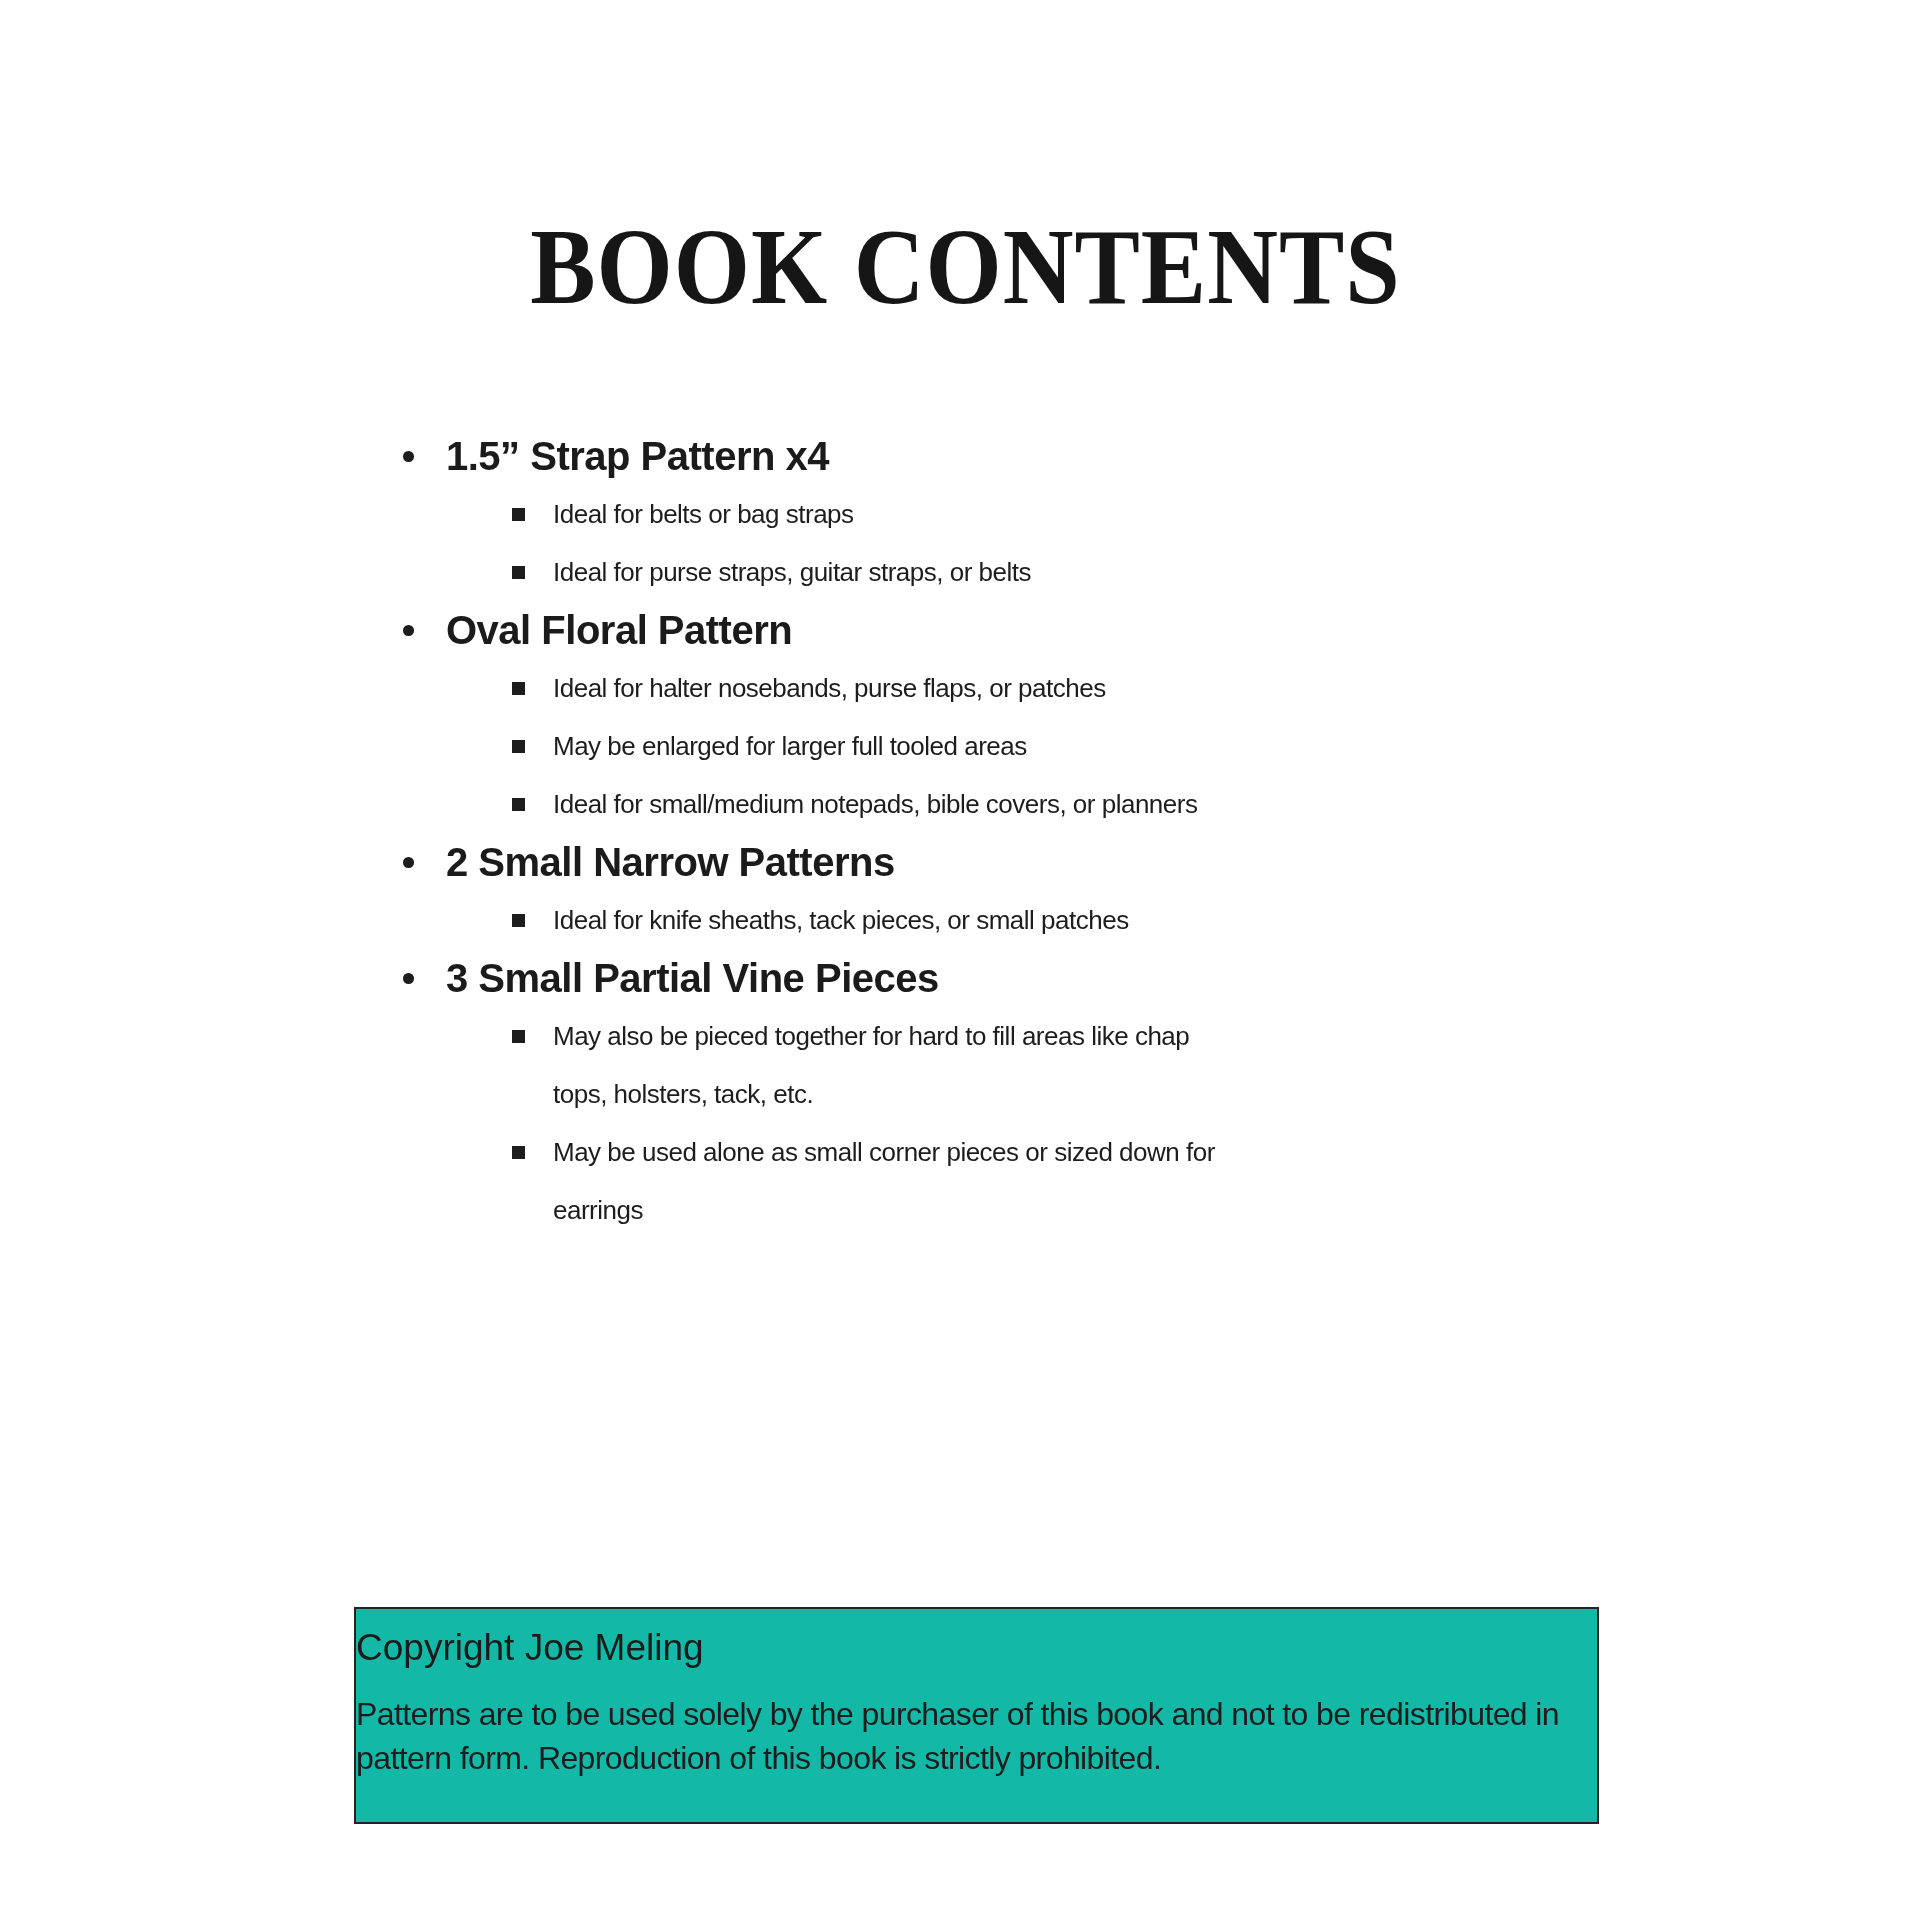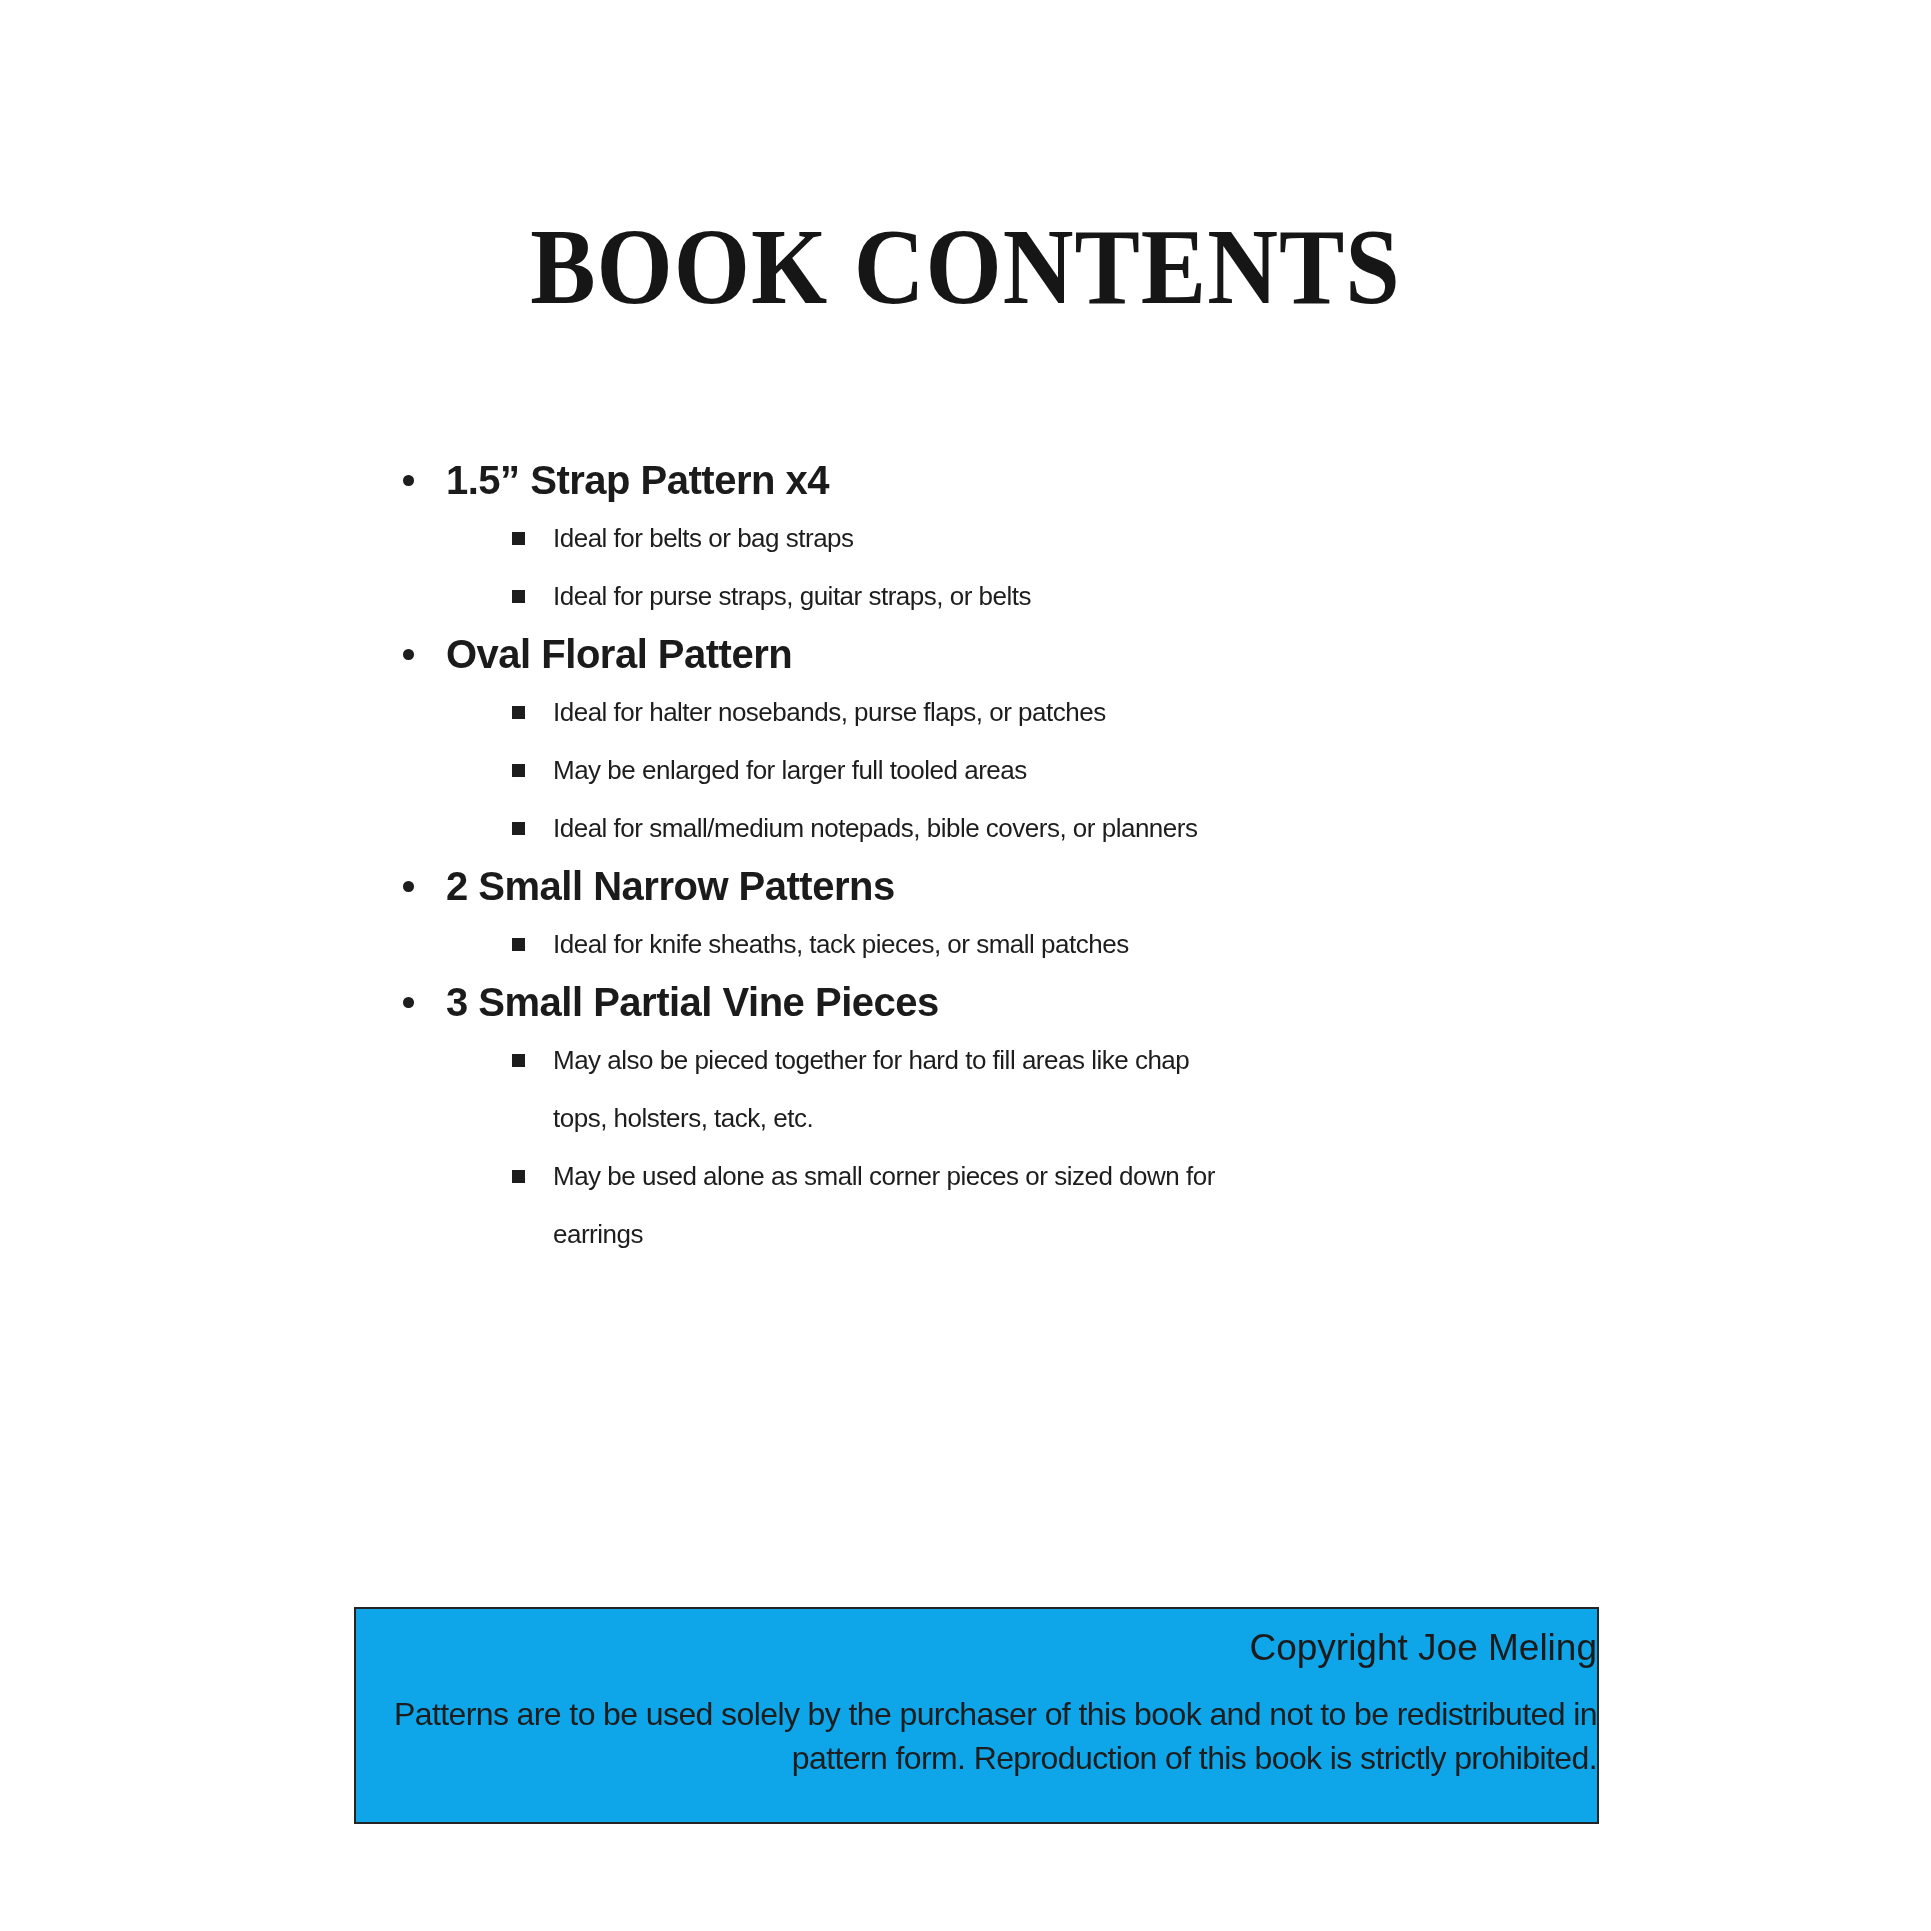--- a/index.html
+++ b/index.html
@@ -23,21 +23,21 @@
     font-family: "Liberation Serif", "DejaVu Serif", serif;
     font-weight: 700;
     font-size: 98px;
     letter-spacing: 1px;
     color: #161616;
     transform: scaleY(1.1);
     transform-origin: center top;
     white-space: nowrap;
   }
   .toc {
-    position: absolute; top: 451px; left: 0;
+    position: absolute; top: 427px; left: 0;
     width: 1684px;
     list-style: none;
   }
   .item { position: relative; }
   .head {
     position: relative;
     padding-left: 446px;
     font-size: 40px;
     font-weight: 700;
     line-height: 58px;
@@ -62,23 +62,22 @@
   .sub .text { white-space: pre-line; }
   .sq {
     position: absolute; left: 512px; top: 23px;
     width: 12.6px; height: 12.6px;
     background: #1d1d1d;
   }
   .copyright-box {
     position: absolute; left: 354px; top: 1607px;
     width: 1245px; height: 217px;
     border: 2.9px solid #242424;
-    background: #0ea5e9;
-    text-align: right;
-    padding-left: 16px;
+    background: #14b8a6;
+    text-align: left;
   }
   .cp-title {
     margin-top: 15.4px;
     font-size: 37px;
     line-height: 48px;
     color: #1b1b1b;
   }
   .cp-body {
     margin-top: 19.3px;
     font-size: 32px;

